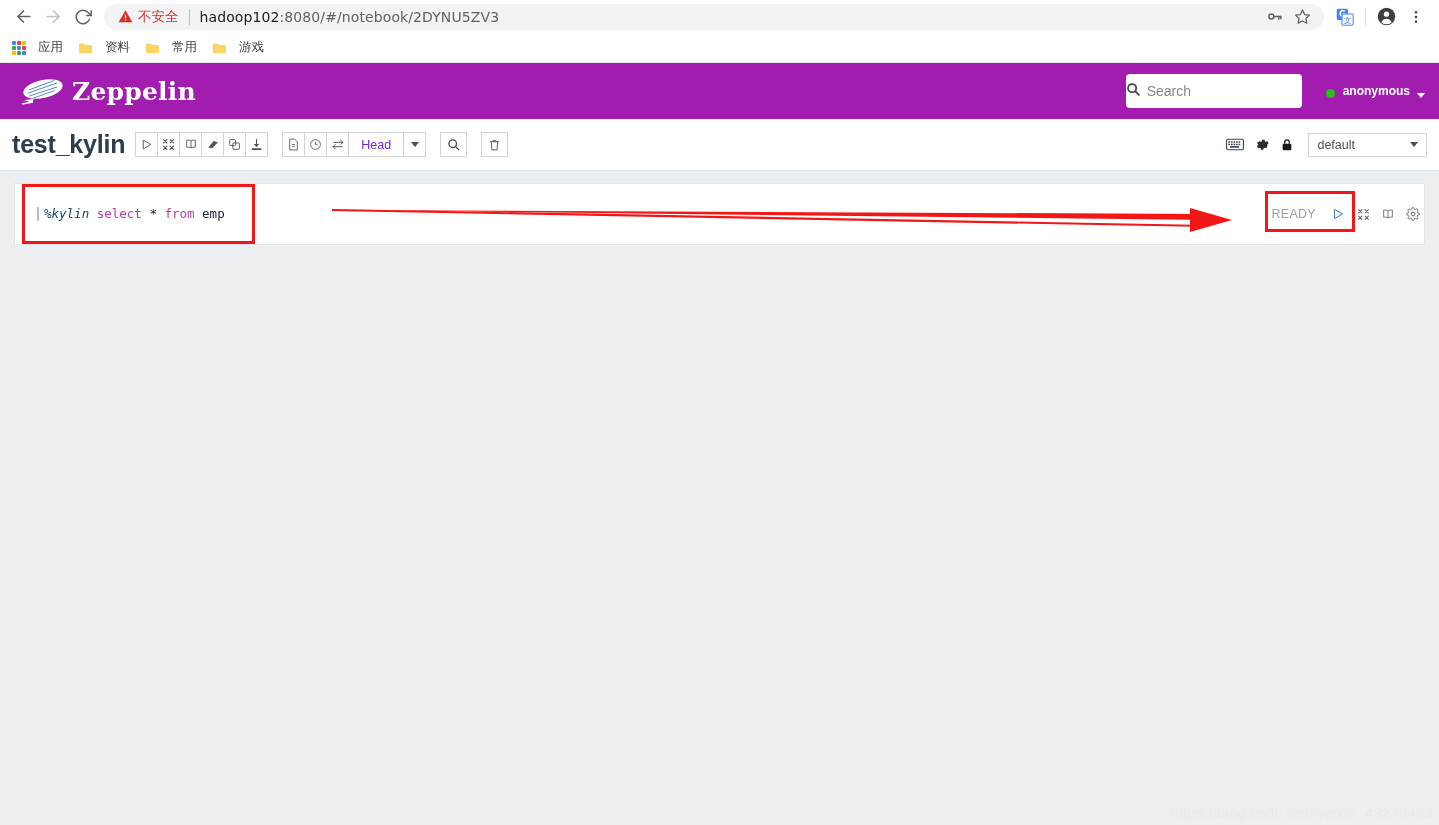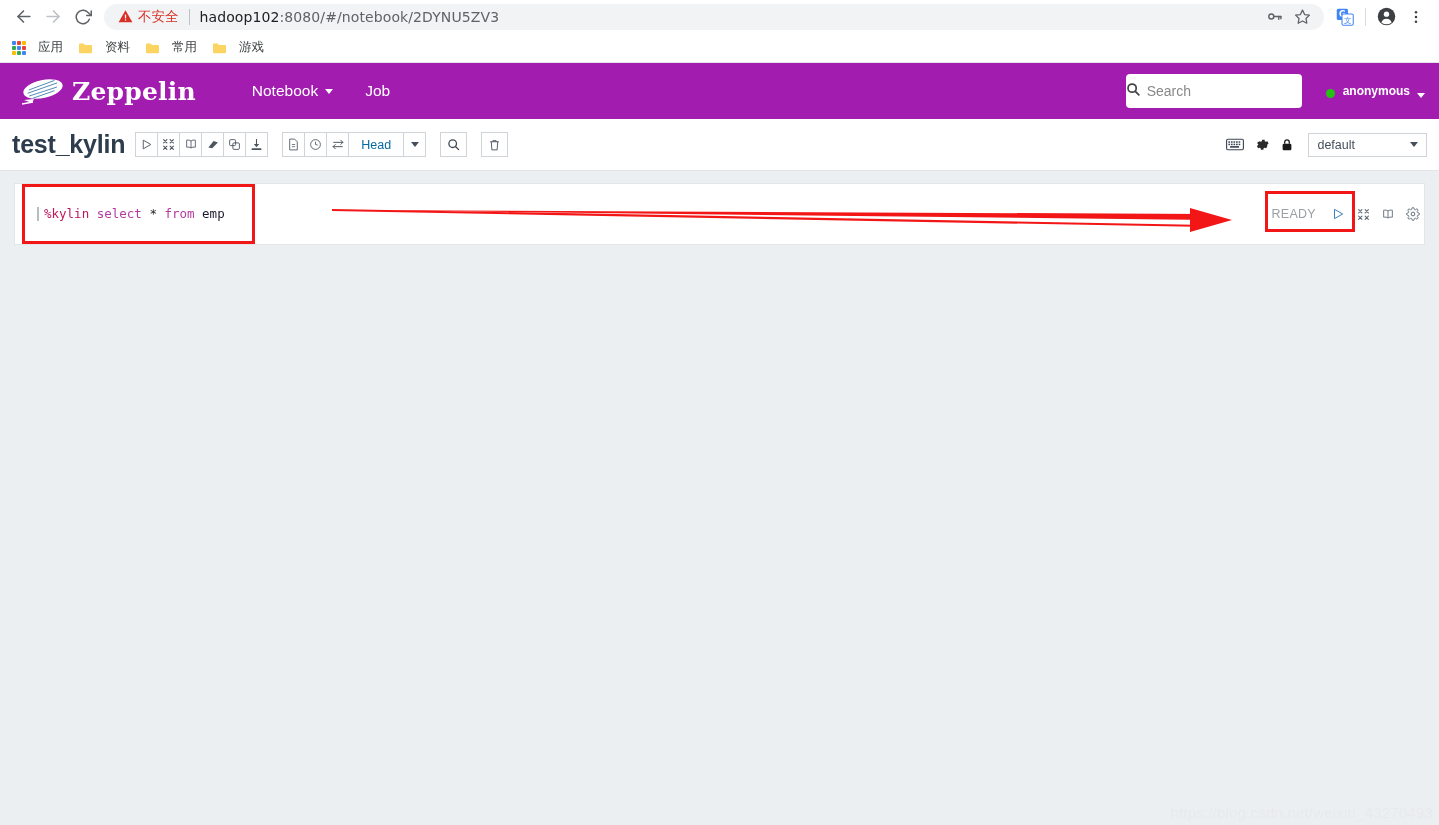--- a/index.html
+++ b/index.html
@@ -208,21 +208,21 @@
     display: flex;
     align-items: center;
     justify-content: center;
     color: #4a5560;
     margin-left: -1px;
     padding: 0 3px;
   }
   .tbtn:first-child { margin-left: 0; }
   .tbtn-text {
     font-size: 12.5px;
-    color: #0369a1;
+    color: #6d28d9;
     padding: 0 9px;
     white-space: nowrap;
   }
   .btn-solo {
     height: 25px;
     min-width: 27px;
     border: 1px solid #cfd4d8;
     background: #fff;
     display: flex;
     align-items: center;
@@ -279,21 +279,21 @@
     align-items: center;
     line-height: 18px;
   }
   .caret-bar {
     display: inline-block;
     width: 2px;
     height: 14px;
     background: #b9bcc0;
     margin-right: 5px;
   }
-  .tok-magic { color: #be185d; }
+  .tok-magic { color: #0c4a6e; font-style: italic; }
   .tok-kw   { color: #b53aa0; }
   .tok-op   { color: #222; }
   .tok-id   { color: #1a1a2e; }
   .para-ctrl {
     display: flex;
     align-items: center;
     flex: none;
   }
   .ready-label {
     font-size: 12.5px;
@@ -471,29 +471,20 @@
           <path d="M8 19 L37 16" transform="rotate(-12 23 15)"></path>
           <path d="M11 22 L34 19" transform="rotate(-12 23 15)"></path>
         </g>
         <path d="M4 26 L14 25 L12 29 Z" fill="#ffffff"></path>
         <path d="M2 30 L13 28" stroke="#ffffff" stroke-width="1.6" fill="none"></path>
       </svg>
     </span>
     <span class="brand-text">Zeppelin</span>
   </a>
 
-  <div class="nav-links">
-    <span class="nav-link">
-      <span>Notebook</span>
-      <span class="caret"></span>
-    </span>
-    <span class="nav-link">
-      <span>Job</span>
-    </span>
-  </div>
 
   <div class="nav-right">
     <div class="search-box">
       <span>
         <svg width="14" height="14" viewBox="0 0 24 24" fill="none" stroke="currentColor" stroke-width="3">
             <circle cx="10.5" cy="10.5" r="7"></circle>
             <line x1="16" y1="16" x2="22" y2="22" stroke-linecap="round"></line>
           </svg>
       </span>
       <input class="search-input" type="text" placeholder="Search" style="">

